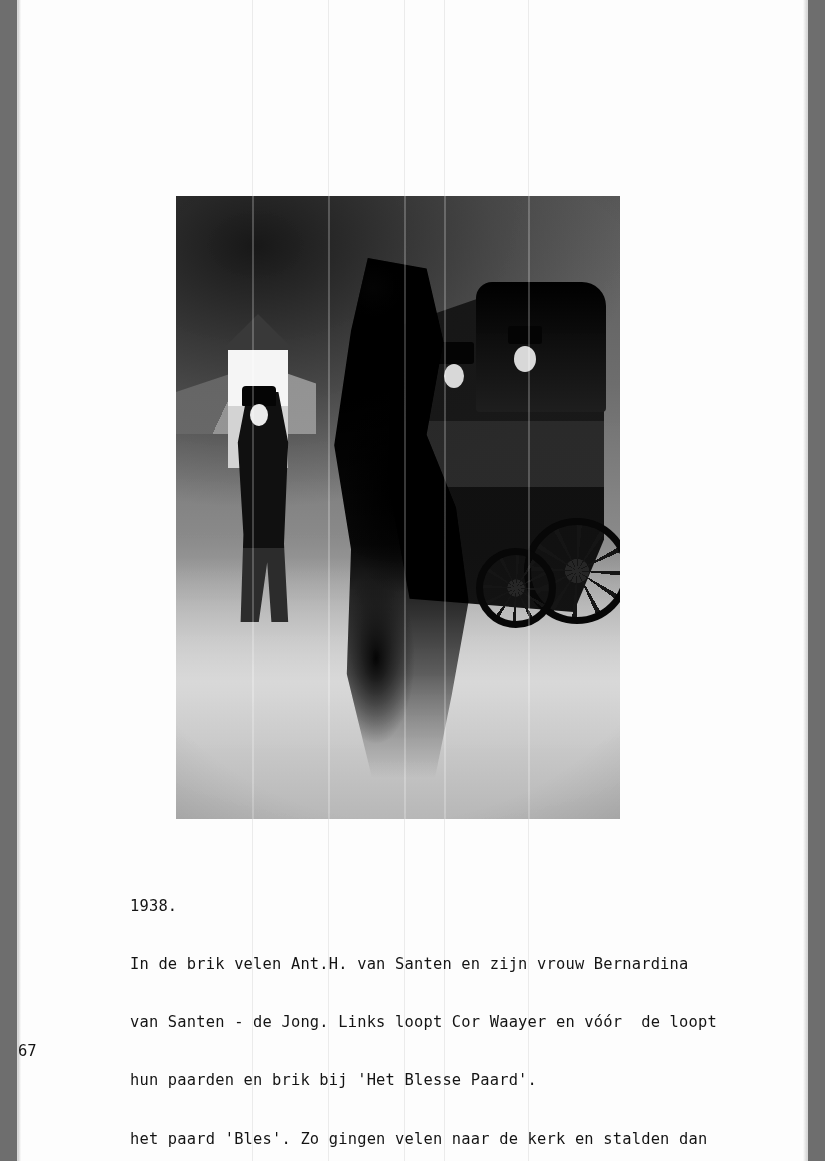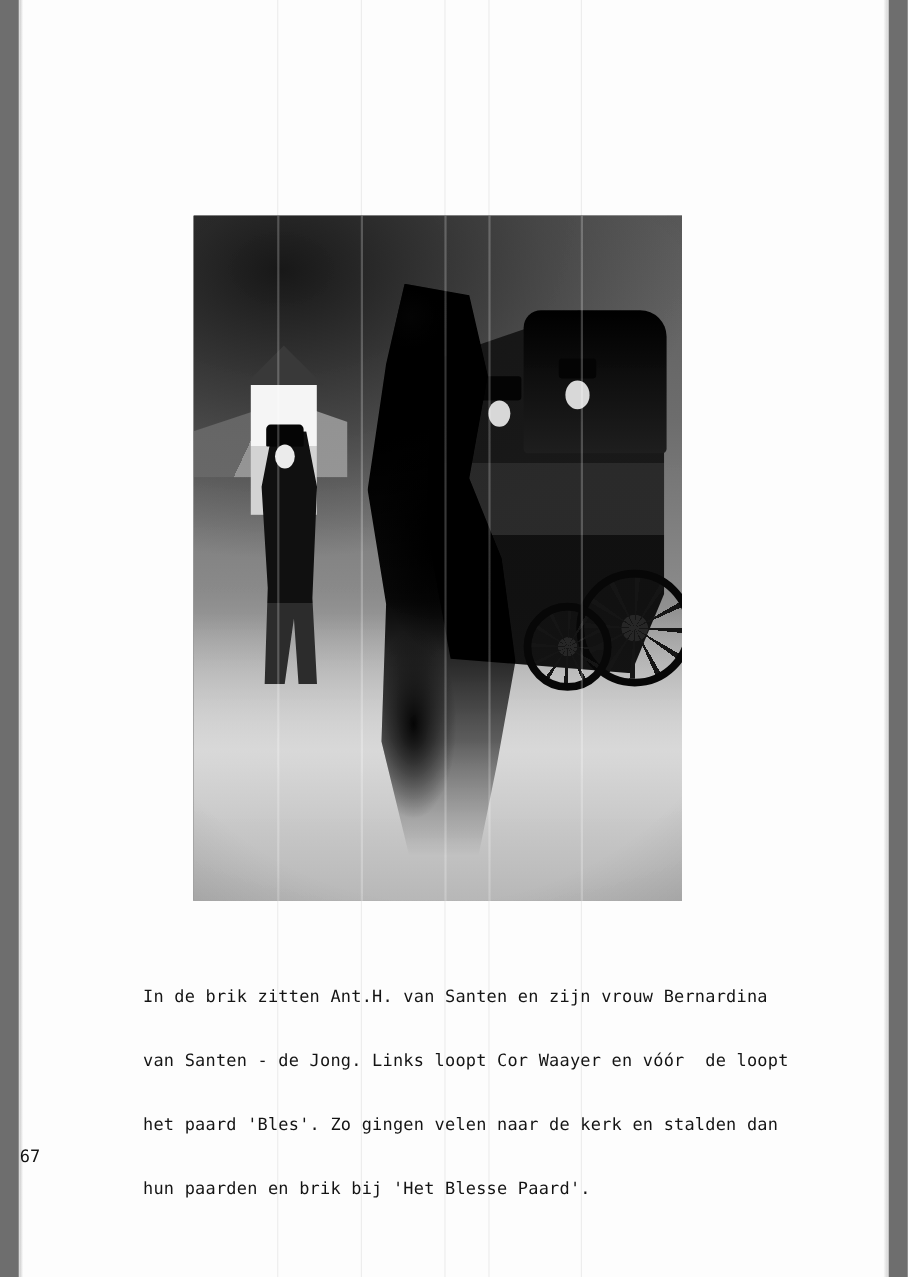--- a/index.html
+++ b/index.html
@@ -265,20 +265,21 @@
 
     <div class="crease c1"></div>
     <div class="crease c2"></div>
     <div class="crease c3"></div>
     <div class="crease c4"></div>
     <div class="crease c5"></div>
     <div class="photo-vignette"></div>
   </div>
 
   <div class="caption">
-    <span class="line">In de brik zitten Ant.H. van Santen en zijn vrouw Bernardina</span>
+    <span class="line">1938.</span>
+    <span class="line">In de brik velen Ant.H. van Santen en zijn vrouw Bernardina</span>
     <span class="line">van Santen - de Jong. Links loopt Cor Waayer en vóór  de loopt</span>
+    <span class="line">hun paarden en brik bij 'Het Blesse Paard'.</span>
     <span class="line">het paard 'Bles'. Zo gingen velen naar de kerk en stalden dan</span>
-    <span class="line">hun paarden en brik bij 'Het Blesse Paard'.</span>
   </div>
 
   <div class="folio">67</div>
 </div>
 
 </body></html>

